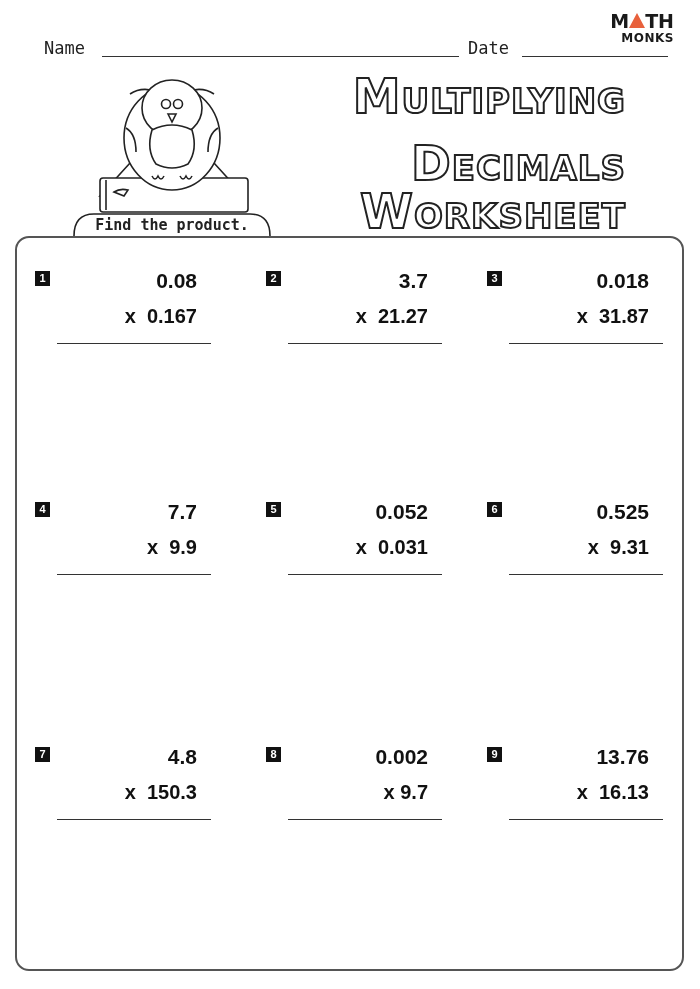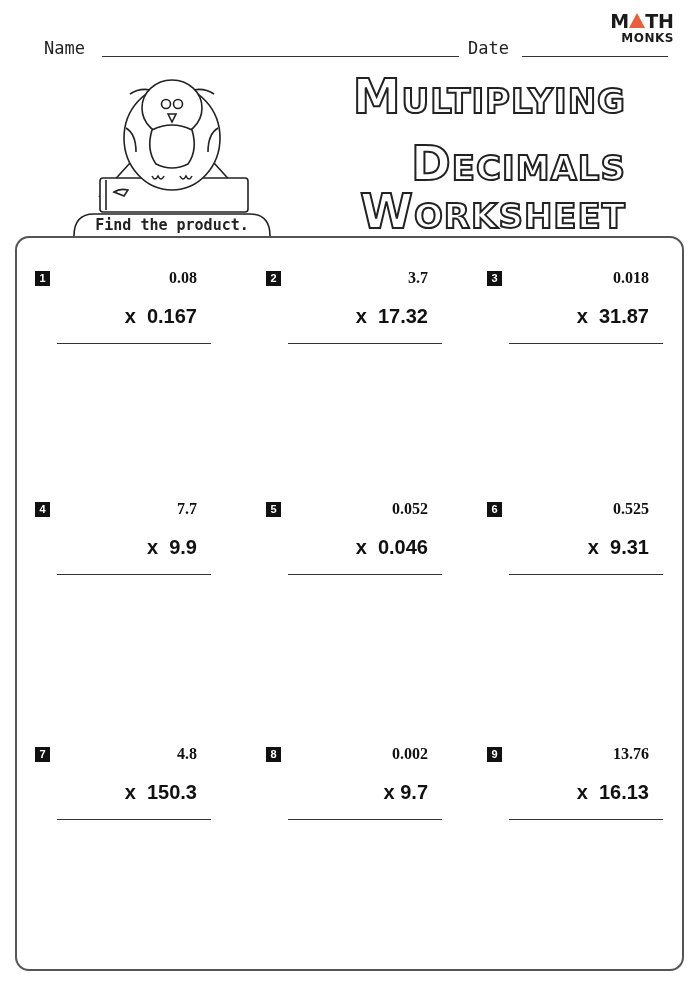--- a/index.html
+++ b/index.html
@@ -23,21 +23,21 @@
     .title .big { font-size:48px; }
     .title .small { font-size:34px;margin-top:25px; }
     .title-1 { top:72px; right:74px; }
     .title-2 { top:139px; right:74px; }
     .title-3 { top:187px; right:74px; }
 
     .box { position:absolute; left:15px; top:236px; width:669px; height:735px; border:2px solid #555; border-radius:14px; box-sizing:border-box; }
 
     .prob { position:absolute; width:210px; height:100px; }
     .num-badge { position:absolute; left:0; top:0; width:15px; height:15px; background:#111; color:#fff; font-weight:bold; font-size:11px; text-align:center; line-height:15px; font-family:"Liberation Sans", sans-serif; }
-    .top-val { position:absolute; top:-2px; right:48px; font-weight:bold; font-size:16px; font-family:Liberation Serif, serif; text-align:right; }
+    .top-val { position:absolute; top:-2px; right:48px; font-weight:bold; font-size:21px; font-family:Liberation Sans, sans-serif; text-align:right; }
     .bot-val { position:absolute; top:34px; right:48px; font-weight:bold; font-size:20px; font-family:"Liberation Sans", sans-serif; text-align:right; white-space:pre;margin-left:40px; }
     .answer-line { position:absolute; left:22px; top:72px; width:154px; border-top:1.5px solid #333; }
   </style>
 </head>
 <body>
 
 <div class="logo">
   <div class="logo-math">
     <span>M</span>
       <span class="logo-tri"></span>
@@ -89,40 +89,40 @@
 
 <div class="prob" style="left:35px; top:271px;">
   <div class="num-badge">1</div>
   <div class="top-val">0.08</div>
   <div class="bot-val">x  0.167</div>
   <div class="answer-line"></div>
 </div>
 <div class="prob" style="left:266px; top:271px;">
   <div class="num-badge">2</div>
   <div class="top-val">3.7</div>
-  <div class="bot-val">x  17.32</div>
+  <div class="bot-val">x  21.27</div>
   <div class="answer-line"></div>
 </div>
 <div class="prob" style="left:487px; top:271px;">
   <div class="num-badge">3</div>
   <div class="top-val">0.018</div>
   <div class="bot-val">x  31.87</div>
   <div class="answer-line"></div>
 </div>
 
 <div class="prob" style="left:35px; top:502px;">
   <div class="num-badge">4</div>
   <div class="top-val">7.7</div>
   <div class="bot-val">x  9.9</div>
   <div class="answer-line"></div>
 </div>
 <div class="prob" style="left:266px; top:502px;">
   <div class="num-badge">5</div>
   <div class="top-val">0.052</div>
-  <div class="bot-val">x  0.046</div>
+  <div class="bot-val">x  0.031</div>
   <div class="answer-line"></div>
 </div>
 <div class="prob" style="left:487px; top:502px;">
   <div class="num-badge">6</div>
   <div class="top-val">0.525</div>
   <div class="bot-val">x  9.31</div>
   <div class="answer-line"></div>
 </div>
 
 <div class="prob" style="left:35px; top:747px;">

